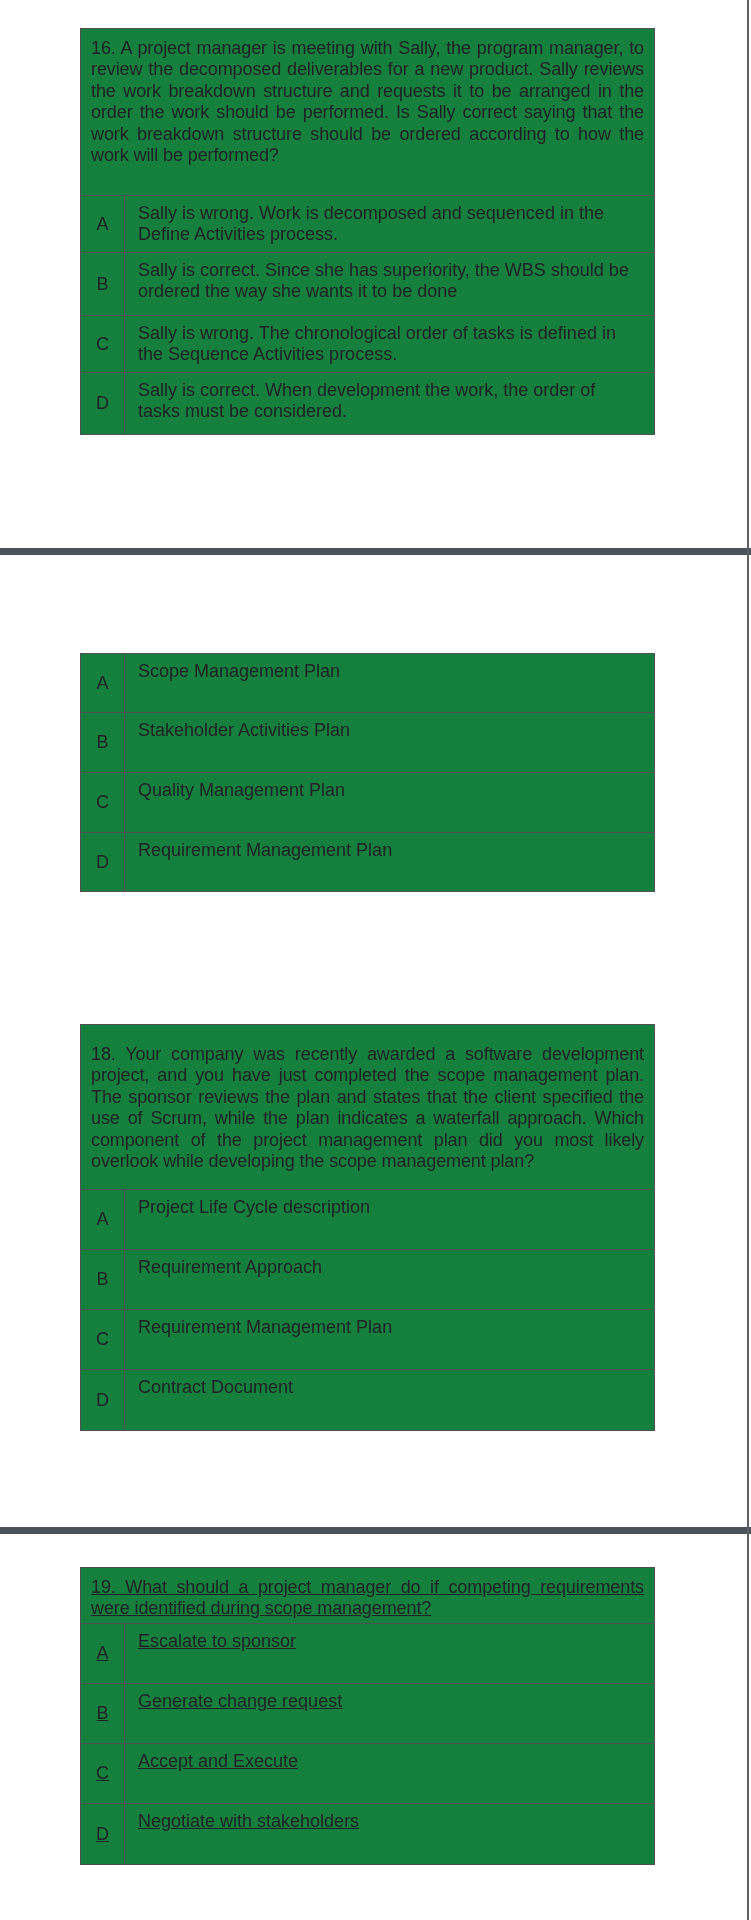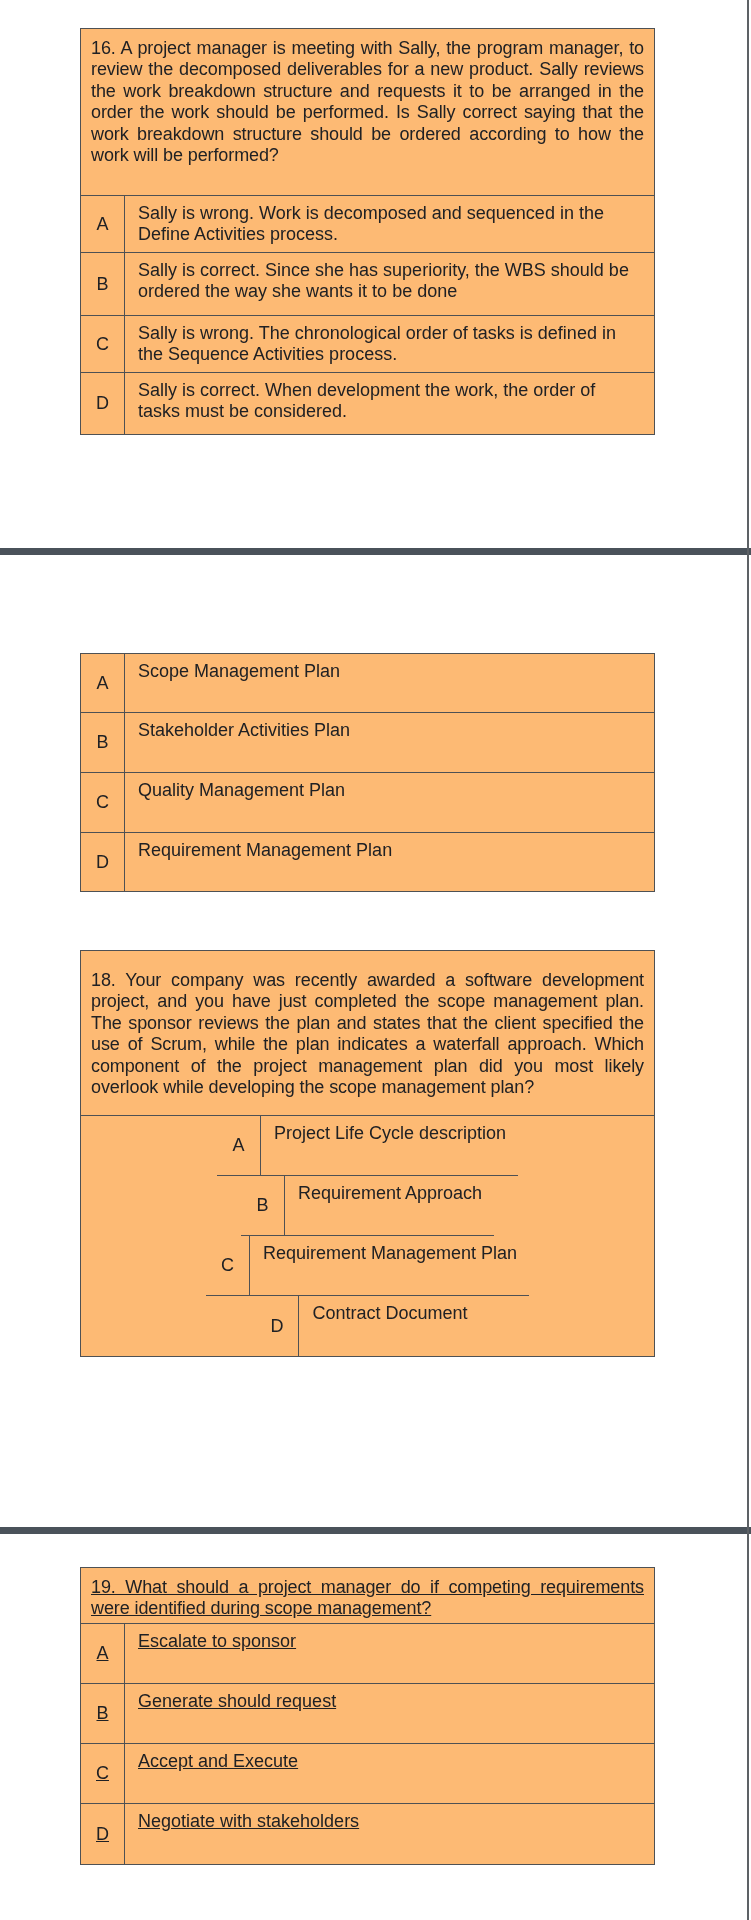--- a/index.html
+++ b/index.html
@@ -14,21 +14,21 @@
     font-family: "Liberation Sans", sans-serif;
     color: #202124;
     overflow: hidden;
   }
   .qtable {
     position: absolute;
     left: 80px;
     width: 575px;
     box-sizing: border-box;
     border: 1.5px solid #4e5154;
-    background: #fdba74;
+    background: #15803d;
     display: flex;
     flex-direction: column;
   }
   .qcell {
     box-sizing: border-box;
     border-bottom: 1.5px solid #4e5154;
     padding: 9px 10px 0 10px;
     font-size: 18px;
     line-height: 21.4px;
     text-align: justify;
@@ -53,21 +53,21 @@
   .tcell {
     flex: 1;
     box-sizing: border-box;
     padding: 7px 12px 0 13px;
     font-size: 18px;
     line-height: 21.4px;
   }
   
   #q16 { top: 28px; }
   #q17 { top: 653px; }
-  #q18 { top: 950px; align-items: center; }
+  #q18 { top: 1024px; }
   #q19 { top: 1567px; text-decoration: underline; }
   
   .qh167 { height: 167px; }
   .qh83  { height: 83px; }
   .qh165 { height: 165px; padding-top: 19px; }
   .qh56  { height: 56px; }
   .h57 { height: 57px; }
   .h58 { height: 58px; }
   .h59 { height: 59px; }
   .h60 { height: 60px; }
@@ -158,21 +158,21 @@
 <div class="divider" id="divider-2"></div>
 
 <section class="qtable" id="q19">
   <div class="qcell qh56">19. What should a project manager do if competing requirements were identified during scope management?</div>
   <div class="orow h60">
     <div class="lcell">A</div>
     <div class="tcell">Escalate to sponsor</div>
   </div>
   <div class="orow h60">
     <div class="lcell">B</div>
-    <div class="tcell">Generate should request</div>
+    <div class="tcell">Generate change request</div>
   </div>
   <div class="orow h60">
     <div class="lcell">C</div>
     <div class="tcell">Accept and Execute</div>
   </div>
   <div class="orow h60">
     <div class="lcell">D</div>
     <div class="tcell">Negotiate with stakeholders</div>
   </div>
 </section>

